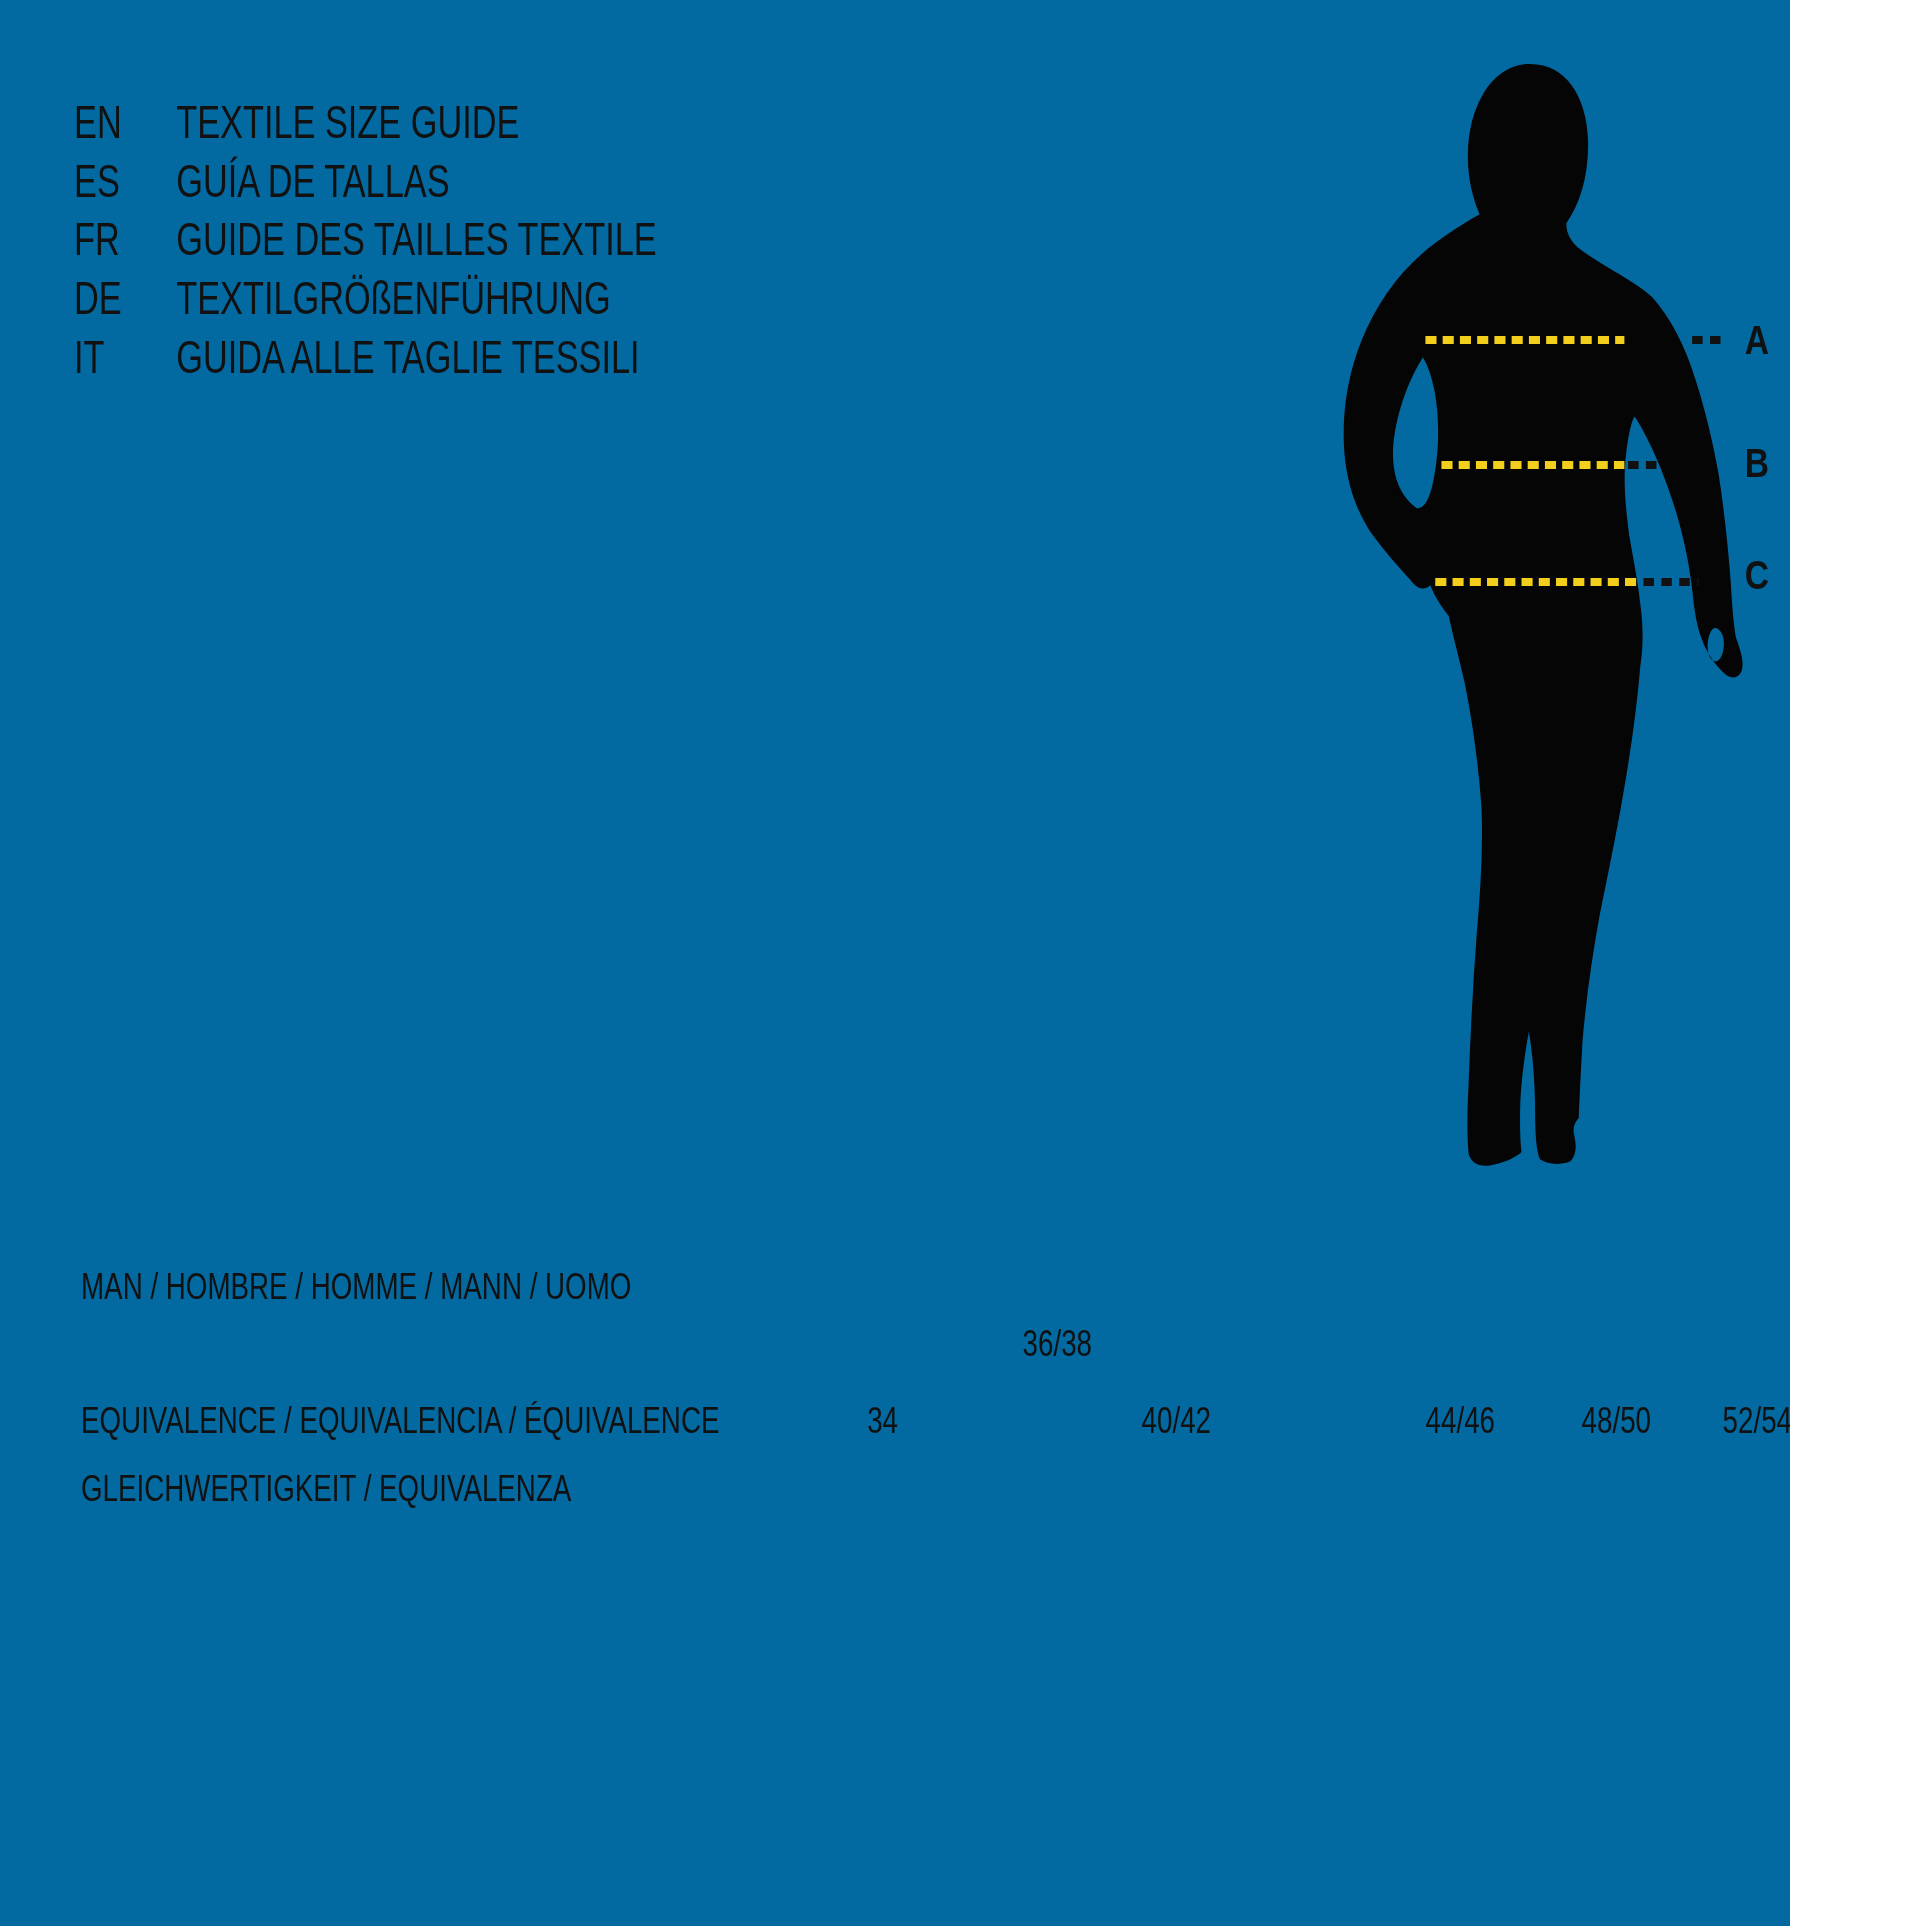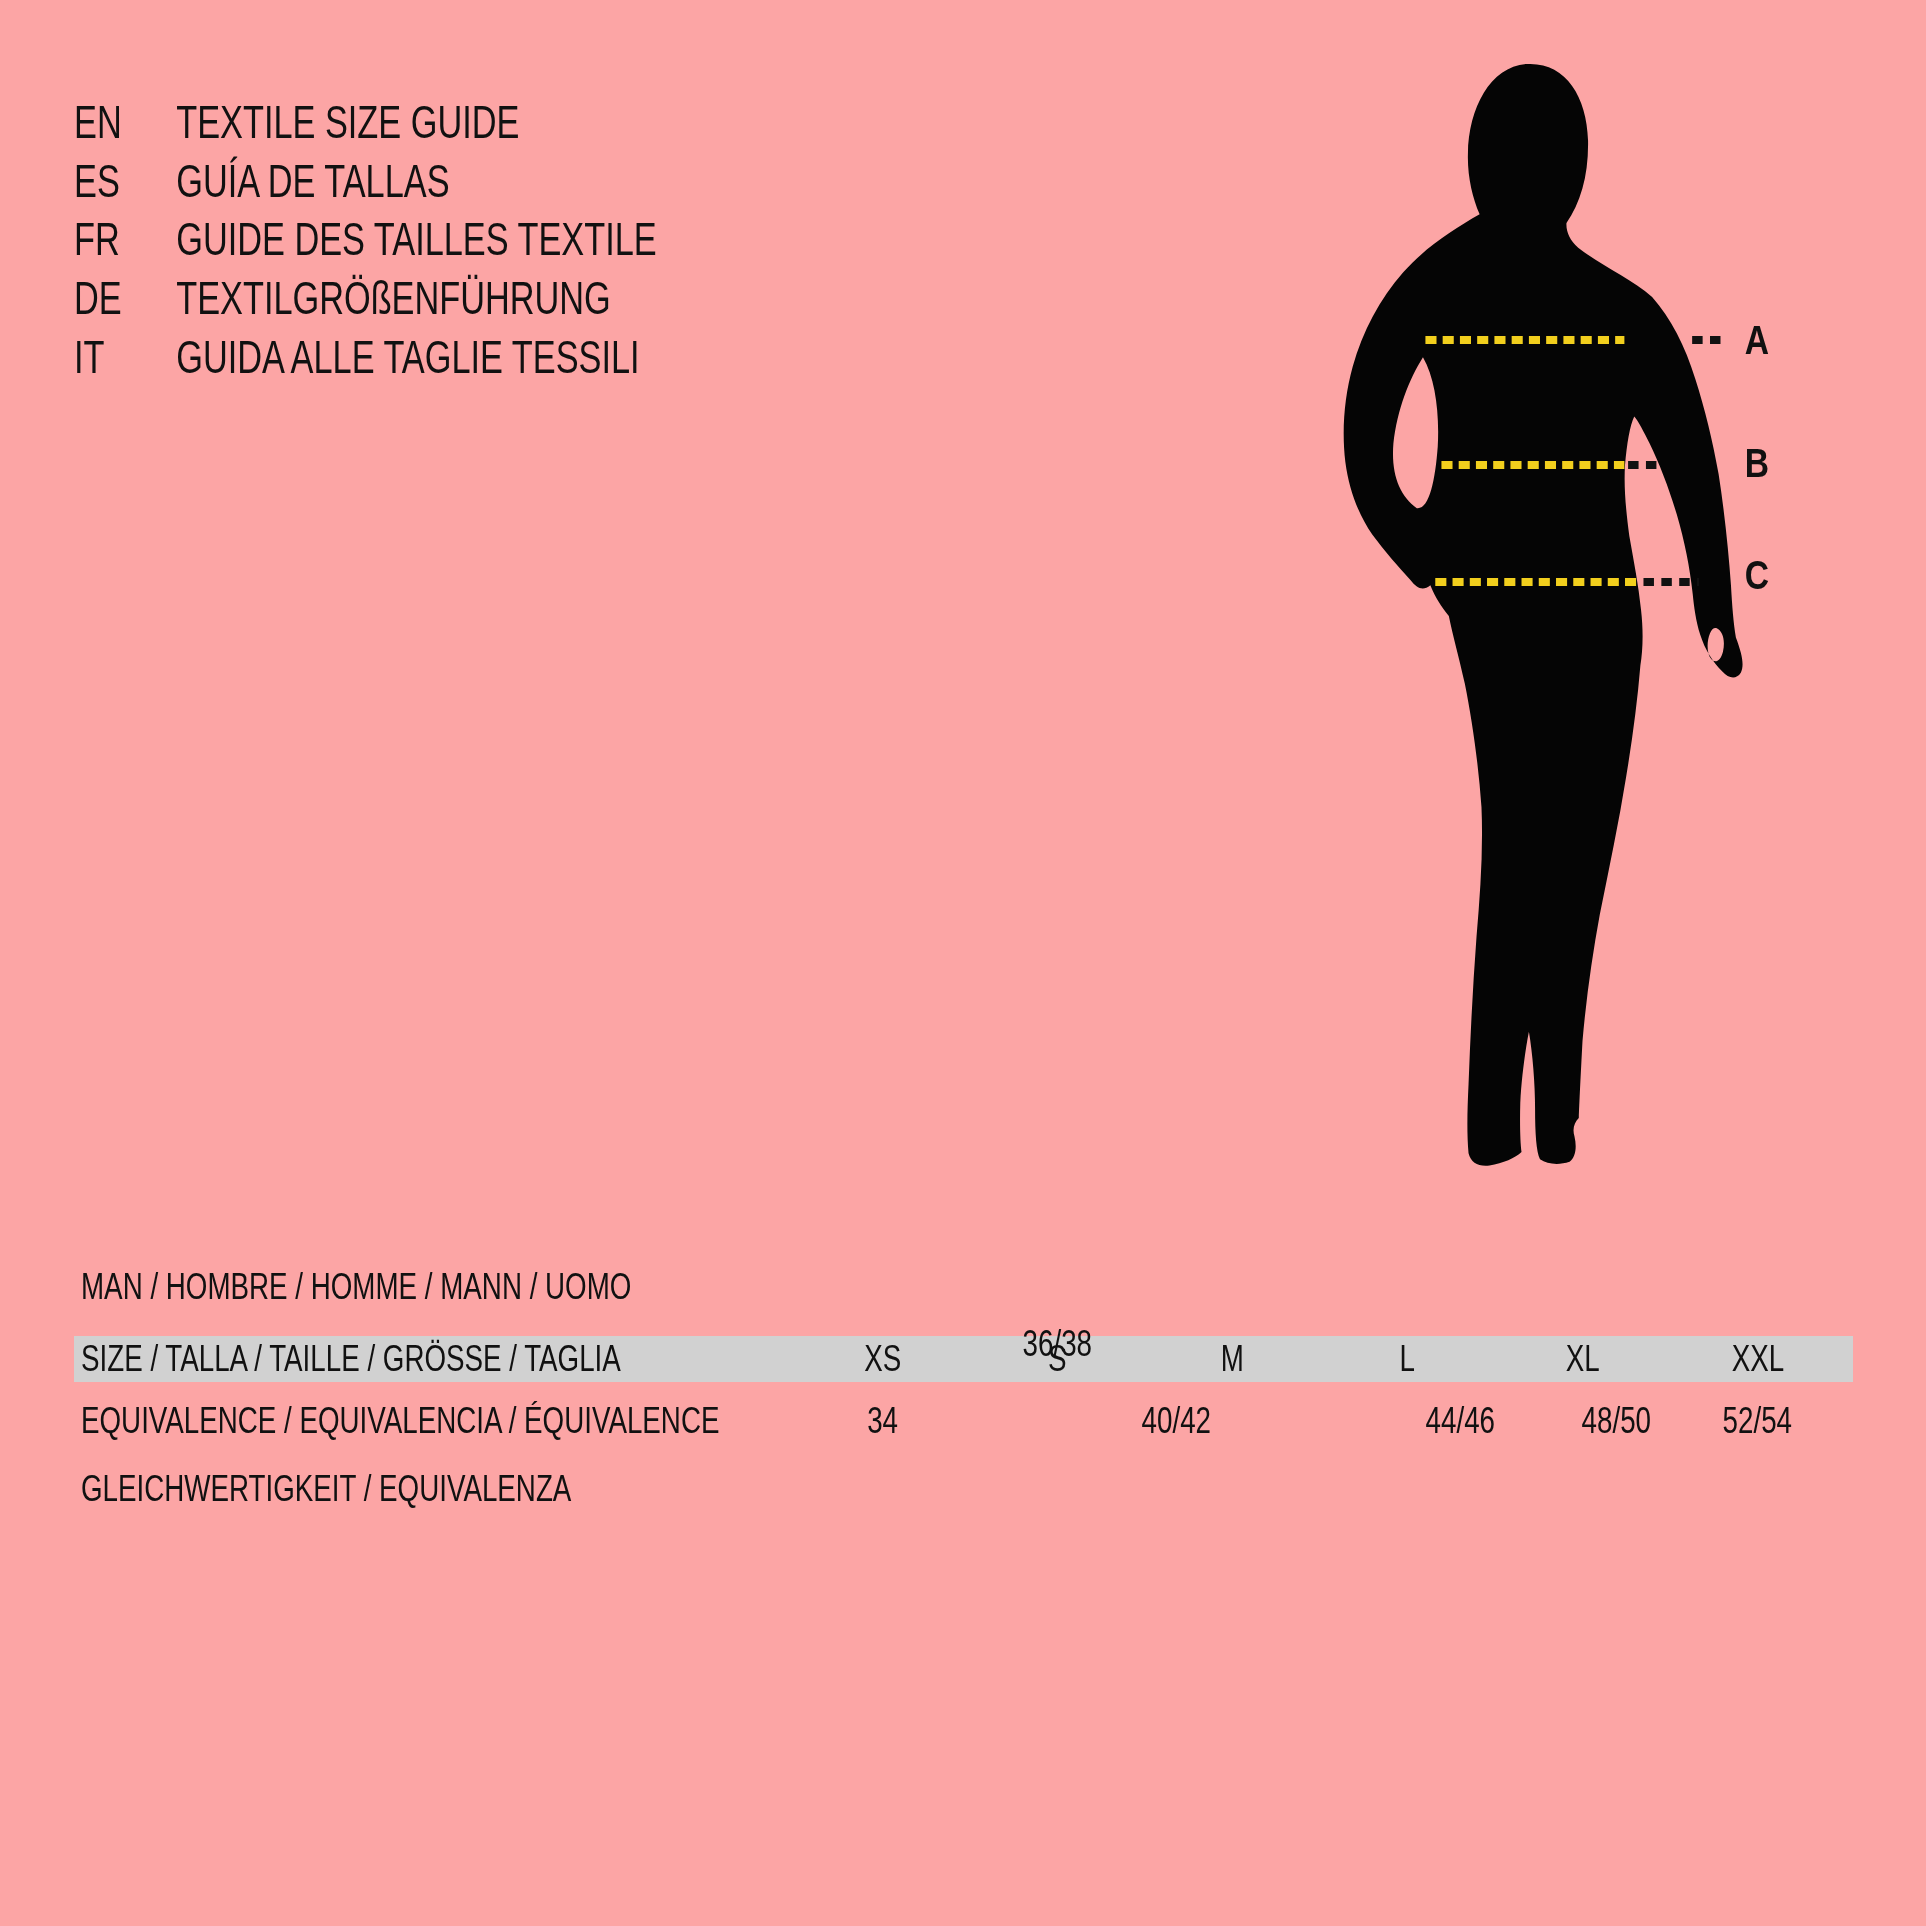--- a/index.html
+++ b/index.html
@@ -1,19 +1,19 @@
 <!DOCTYPE html>
 <html style="font-size:10px"><head>
 <meta charset="utf-8">
 <style>
   html,body{margin:0;padding:0;background:#ffffff;}
   #canvas{
     position:relative;
-    width:1926px;height:1926px;
-    background:#fca5a5;
+    width:1790px;height:1926px;
+    background:#0369a1;
     font-family:"Liberation Sans", sans-serif;
     color:#111111;
     overflow:hidden;
   }
   
   .lang-row{
     position:absolute;left:74px;
     font-size:47px;line-height:59px;font-weight:500;
     white-space:nowrap;letter-spacing:0px;
     transform:scaleX(0.73);transform-origin:left top;
@@ -150,29 +150,20 @@
     <line x1="340" y1="675" x2="637" y2="675" stroke="#F2CF1D" stroke-width="13" stroke-dasharray="18 10"></line>
     <line x1="330" y1="865" x2="662" y2="865" stroke="#F2CF1D" stroke-width="13" stroke-dasharray="18 10"></line>
   </svg>
 
   <span class="measure-letter" style="left:1757px;top:340px">A</span>
   <span class="measure-letter" style="left:1757px;top:463px">B</span>
   <span class="measure-letter" style="left:1757px;top:575px">C</span>
 
   <div class="section-title">MAN / HOMBRE / HOMME / MANN / UOMO</div>
 
-  <div class="table-header-bar" style="background:#D1D1D1">
-    <div class="table-header-label">SIZE / TALLA / TAILLE / GRÖSSE / TAGLIA</div>
-    <div class="col-cell" style="left:721px"><span>XS</span></div>
-    <div class="col-cell" style="left:896px"><span>S</span></div>
-    <div class="col-cell" style="left:1071px"><span>M</span></div>
-    <div class="col-cell" style="left:1246px"><span>L</span></div>
-    <div class="col-cell" style="left:1421px"><span>XL</span></div>
-    <div class="col-cell" style="left:1596px"><span>XXL</span></div>
-  </div>
 
   <div class="equi-label" style="top:1402px">EQUIVALENCE / EQUIVALENCIA / ÉQUIVALENCE</div>
   <div class="equi-label" style="top:1470px">GLEICHWERTIGKEIT / EQUIVALENZA</div>
   <div class="equi-cell" style="left:795px;top:1402px"><span>34</span></div>
   <div class="equi-cell" style="left:970px;top:1325px"><span>36/38</span></div>
   <div class="equi-cell" style="left:1089px;top:1402px"><span>40/42</span></div>
   <div class="equi-cell" style="left:1373px;top:1402px"><span>44/46</span></div>
   <div class="equi-cell" style="left:1529px;top:1402px"><span>48/50</span></div>
   <div class="equi-cell" style="left:1670px;top:1402px"><span>52/54</span></div>
 

